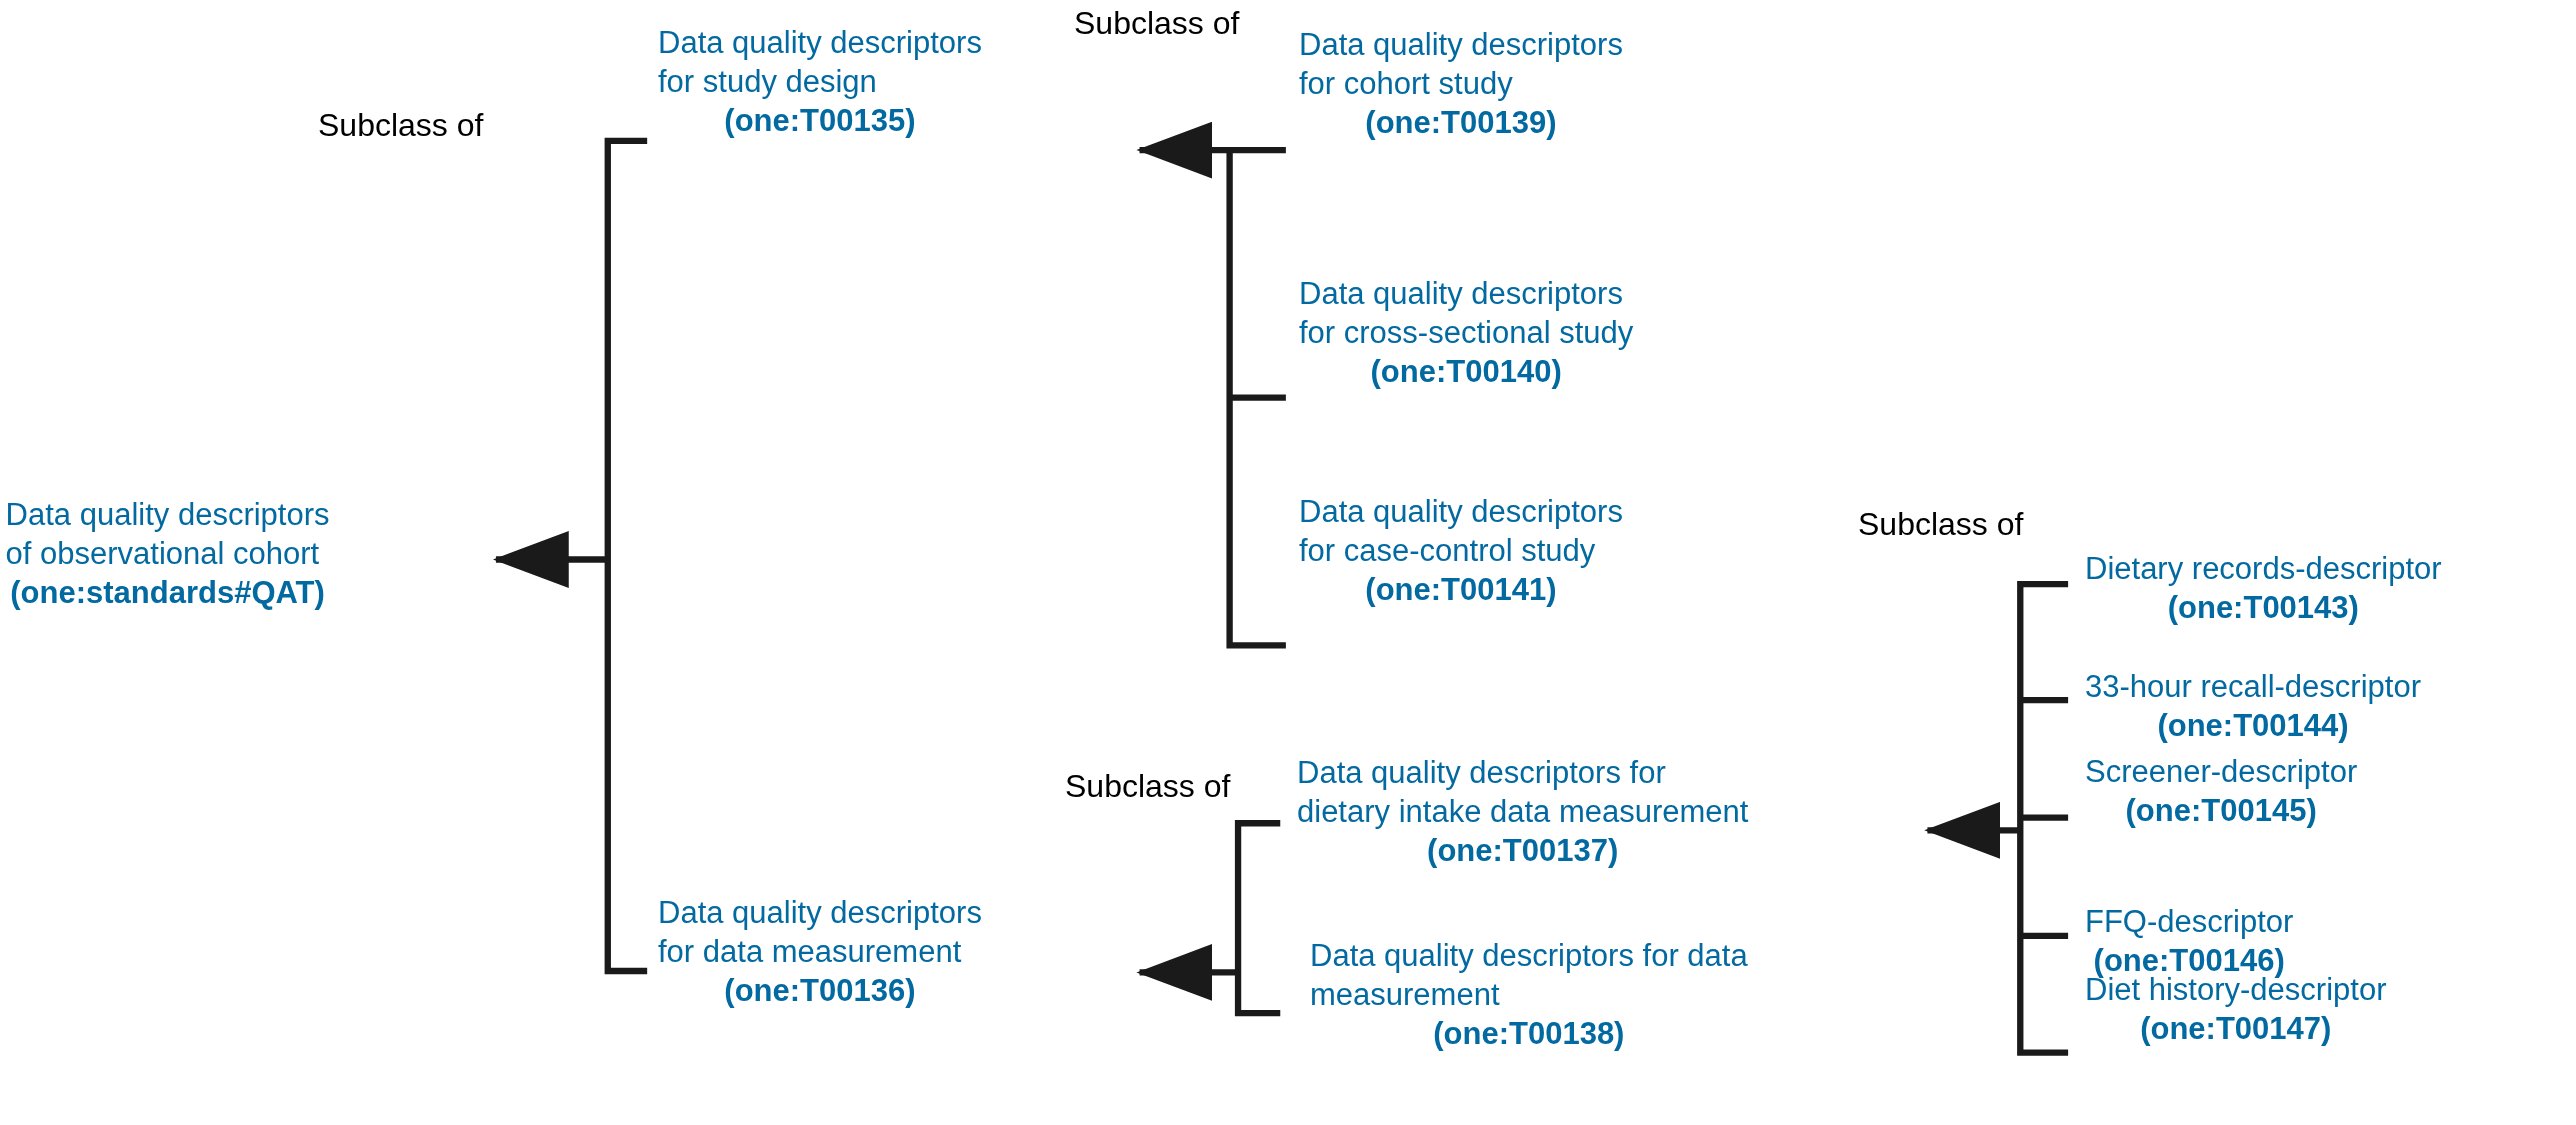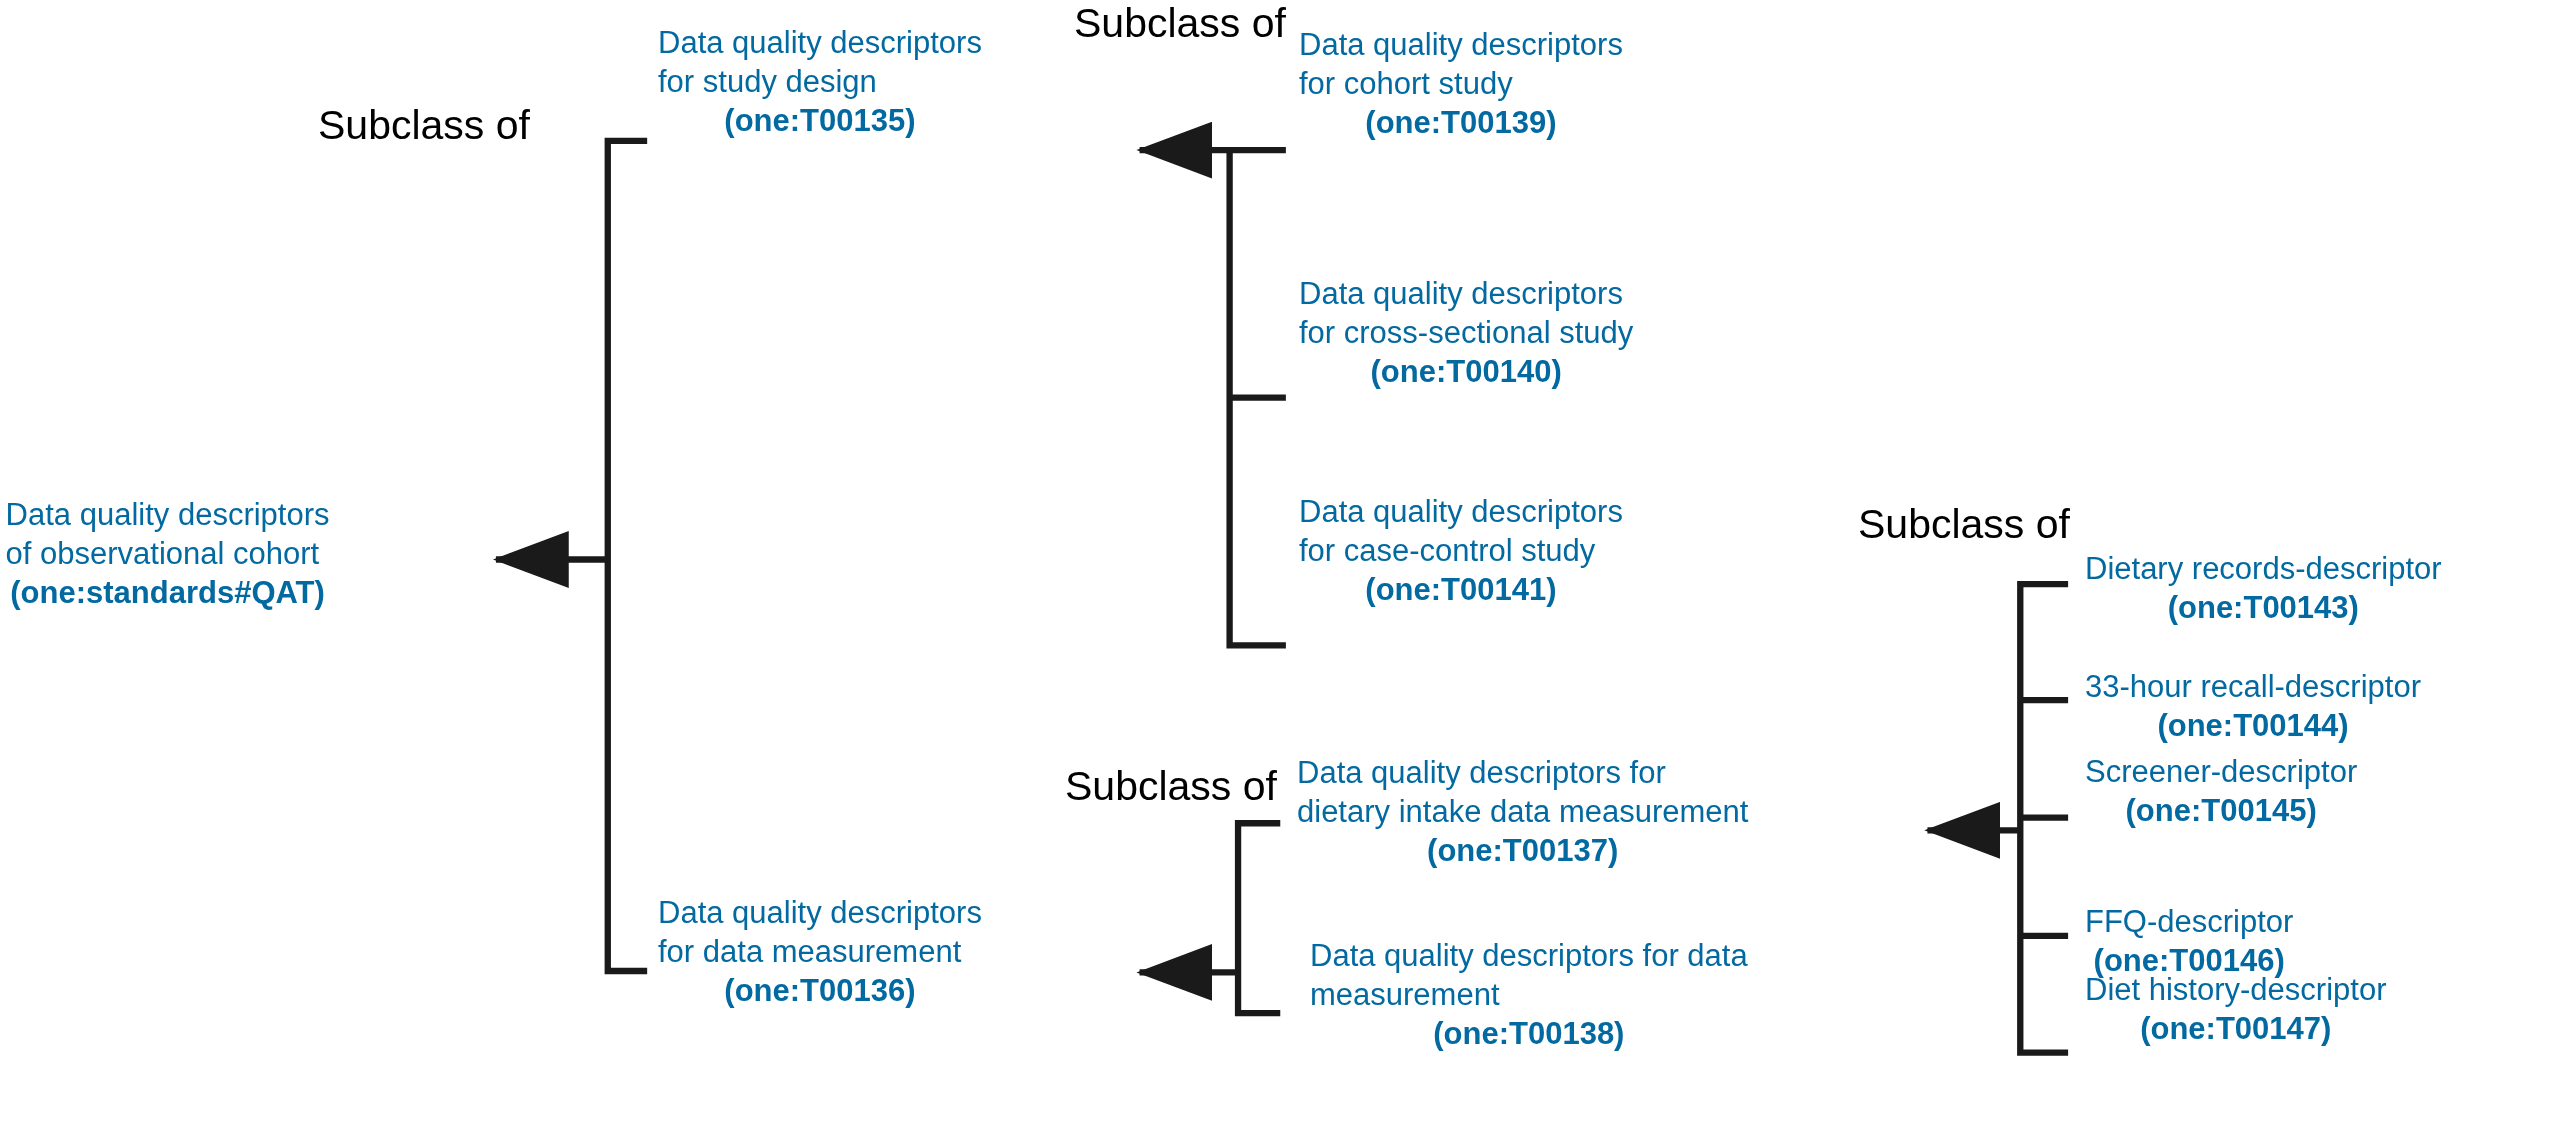--- a/index.html
+++ b/index.html
@@ -20,21 +20,21 @@
     position: absolute;
     font-size: 31px;
     line-height: 39px;
     color: #0369a1;
     white-space: nowrap;
   }
   .node .title { font-weight: normal; }
   .node .code  { font-weight: bold; text-align: center; }
   .rel-label {
     position: absolute;
-    font-size: 41px;
+    font-size: 32px;
     line-height: 39px;
     color: #000000;
     white-space: nowrap;
   }
   .svg-layer {
     position: absolute;
     left: 0;
     top: 0;
     width: 2576px;
     height: 1126px;

